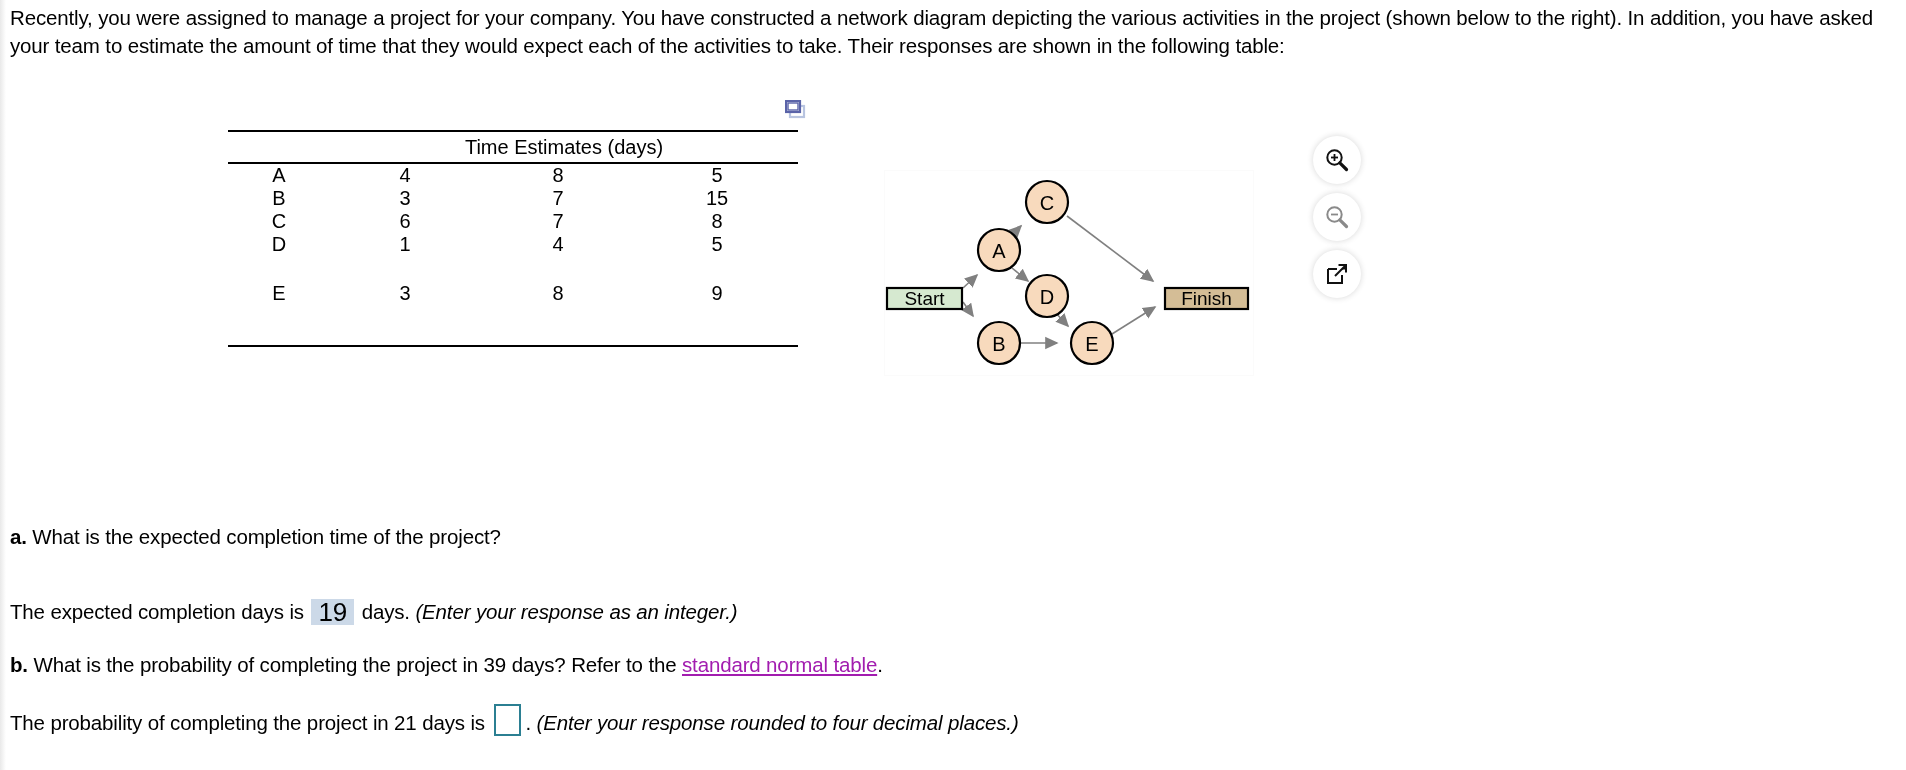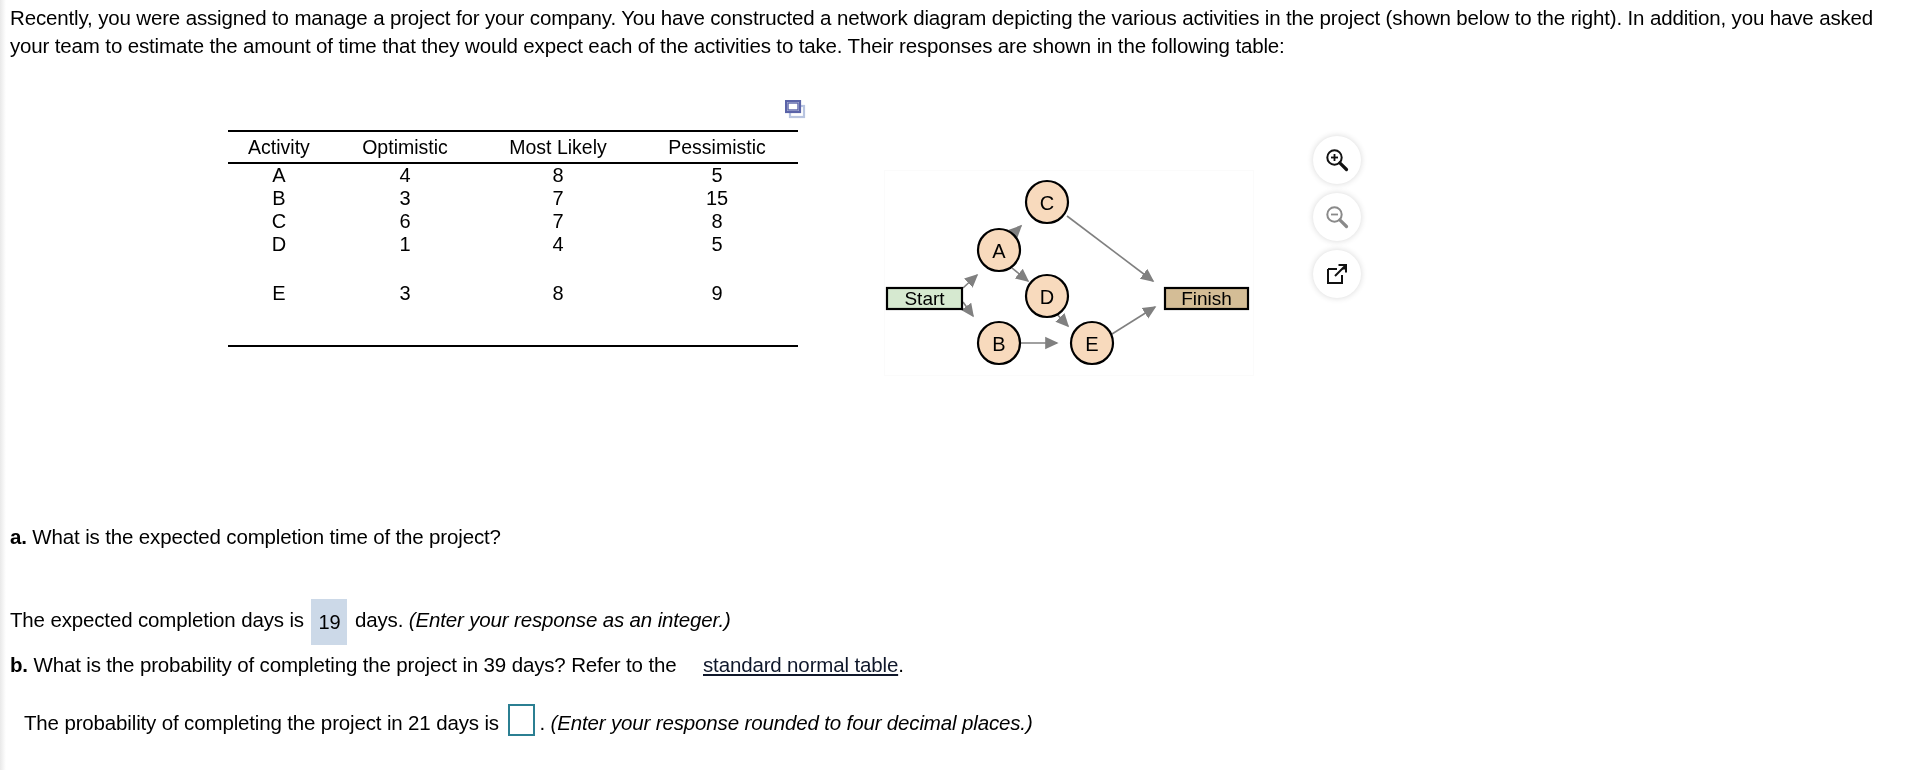--- a/index.html
+++ b/index.html
@@ -144,48 +144,47 @@
     left: 10px;
     font-size: 20.5px;
     line-height: 26px;
     font-stretch: condensed;
     letter-spacing: -0.15px;
     white-space: nowrap;
   }
   #q-a        { top: 524px; }
   #q-a-answer { top: 599px; }
   #q-b        { top: 652px; }
-  #q-b-answer { top: 704px; margin-left: 14px; }
+  #q-b-answer { top: 704px; }
 
   .qlabel { font-weight: bold; }
   .ital { font-style: italic; }
 
   .answer-filled {
     display: inline-block;
     background: #ccd9e8;
-    padding: 11px 7px;
+    padding: 1px 7px;
     margin: 0 2px;
-    font-size: 20px;
+    font-size: 26px;
     line-height: 24px;
     vertical-align: -2px;
   }
   .answer-empty {
     display: inline-block;
     width: 23px;
     height: 28px;
     border: 2px solid #2b7f92;
     background: #ffffff;
     margin: 0 4px;
     vertical-align: -6px;
   }
   .link-normal-table {
-    color: #0f172a;
+    color: #a21caf;
     text-decoration: underline;
     cursor: pointer;
-    margin-left: 21px;
   }
 </style>
 </head>
 <body>
 
 <div class="left-edge-shade"></div>
 
 <div id="intro">Recently, you were assigned to manage a project for your company. You have constructed a network diagram depicting the various activities in the project (shown below to the right). In addition, you have asked your team to estimate the amount of time that they would expect each of the activities to take. Their responses are shown in the following table:</div>
 
 <div id="copy-icon">
@@ -200,25 +199,23 @@
   <colgroup>
     <col class="c-activity">
       <col class="c-opt">
       <col class="c-ml">
       <col class="c-pes">
   </colgroup>
   <tbody>
     <tr class="tbl-toprule">
       <td colspan="4"></td>
     </tr>
-    <tr class="col-header">
-      <td>Activity</td>
-      <td>Optimistic</td>
-      <td>Most Likely</td>
-      <td>Pessimistic</td>
+    <tr class="group-header">
+      <td></td>
+      <td colspan="3">Time Estimates (days)</td>
     </tr>
     <tr class="tbl-midrule">
       <td colspan="4"></td>
     </tr>
 
     <tr class="data-row">
       <td>A</td>
       <td>4</td>
       <td>8</td>
       <td>5</td>

